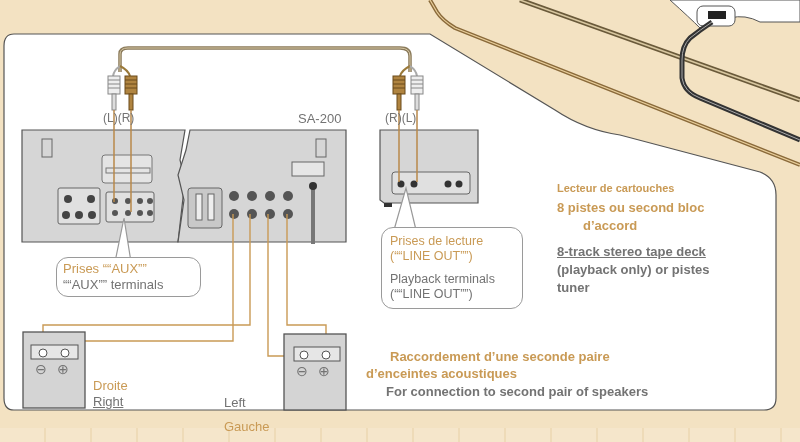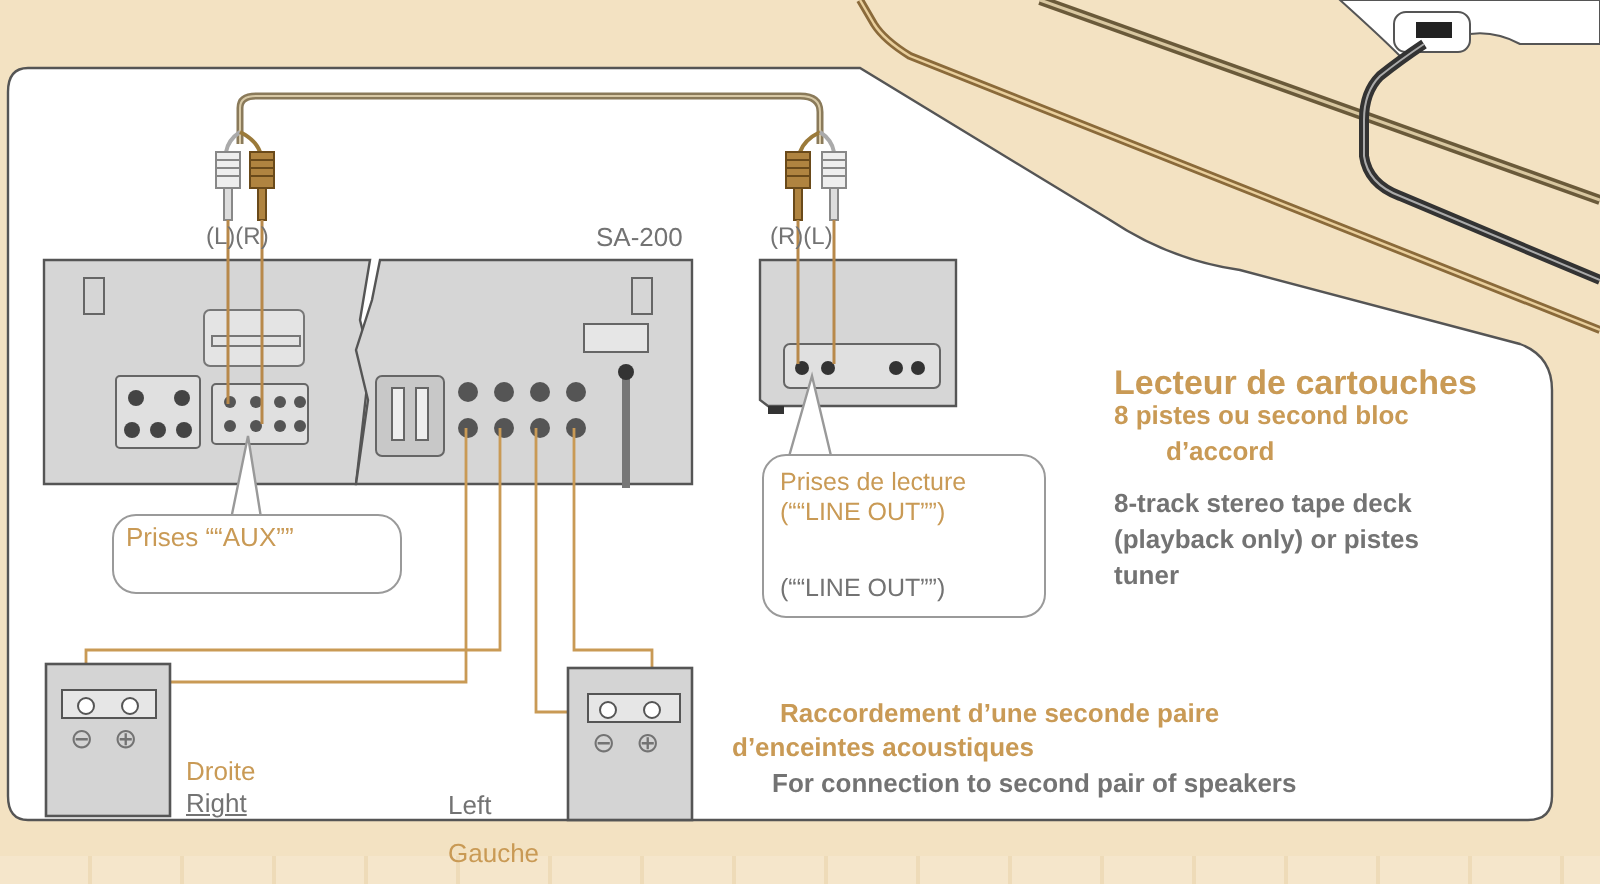--- a/index.html
+++ b/index.html
@@ -157,32 +157,34 @@
   <path d="M115,262 L124,218 L131,262" fill="#fff" stroke="#999" stroke-width="1.2"></path>
   <path d="M394,230 L406,188 L416,230" fill="#fff" stroke="#999" stroke-width="1.2"></path>
 </svg>
 
 <div class="lbl en" style="left:103px;top:111px;font-size:12px;">(L)(R)</div>
 <div class="lbl en" style="left:385px;top:111px;font-size:12px;">(R)(L)</div>
 <div class="lbl en" style="left:298px;top:111px;font-size:13px;">SA-200</div>
 
 <div class="callout" style="left:56px;top:257px;width:145px;height:40px;">
   <div class="lbl fr" style="left:6px;top:3px;font-size:13px;">Prises ““AUX””</div>
+  <div class="lbl en" style="left:6px;top:19px;font-size:13px;">““AUX”” terminals</div>
 </div>
 
 <div class="callout" style="left:381px;top:227px;width:142px;height:82px;">
   <div class="lbl fr" style="left:8px;top:6px;font-size:12.5px;">Prises de lecture</div>
   <div class="lbl fr" style="left:8px;top:21px;font-size:12.5px;">(““LINE OUT””)</div>
+  <div class="lbl en" style="left:8px;top:44px;font-size:12.5px;">Playback terminals</div>
   <div class="lbl en" style="left:8px;top:59px;font-size:12.5px;">(““LINE OUT””)</div>
 </div>
 
-<div class="lbl fr bold" style="left:557px;top:182px;font-size:17px;">Lecteur de cartouches</div>
+<div class="lbl fr bold" style="left:557px;top:182px;font-size:11px;">Lecteur de cartouches</div>
 <div class="lbl fr bold" style="left:557px;top:200px;font-size:13px;">8 pistes ou second bloc</div>
 <div class="lbl fr bold" style="left:557px;top:218px;font-size:13px;margin-left:26px;">d’accord</div>
-<div class="lbl en bold" style="left:557px;top:244px;font-size:13px;">8-track stereo tape deck</div>
+<div class="lbl en bold" style="left:557px;top:244px;font-size:13px;text-decoration:underline;">8-track stereo tape deck</div>
 <div class="lbl en bold" style="left:557px;top:262px;font-size:13px;">(playback only) or pistes</div>
 <div class="lbl en bold" style="left:557px;top:280px;font-size:13px;">tuner</div>
 
 <div class="lbl en" style="left:35px;top:361px;font-size:14px;">⊖</div>
 <div class="lbl en" style="left:57px;top:361px;font-size:14px;">⊕</div>
 <div class="lbl en" style="left:296px;top:363px;font-size:14px;">⊖</div>
 <div class="lbl en" style="left:318px;top:363px;font-size:14px;">⊕</div>
 
 <div class="lbl fr" style="left:93px;top:378px;font-size:13px;">Droite</div>
 <div class="lbl en" style="left:93px;top:394px;font-size:13px;text-decoration:underline;">Right</div>

